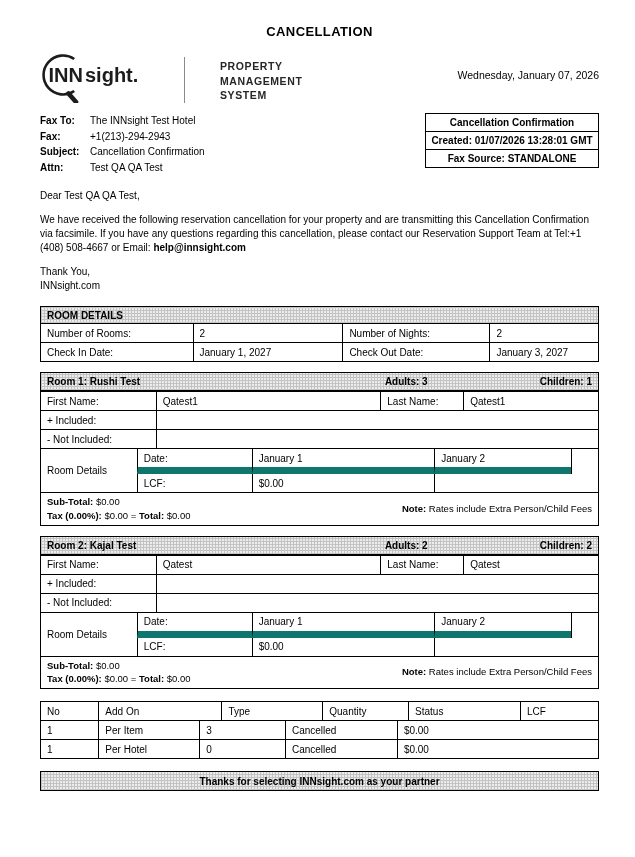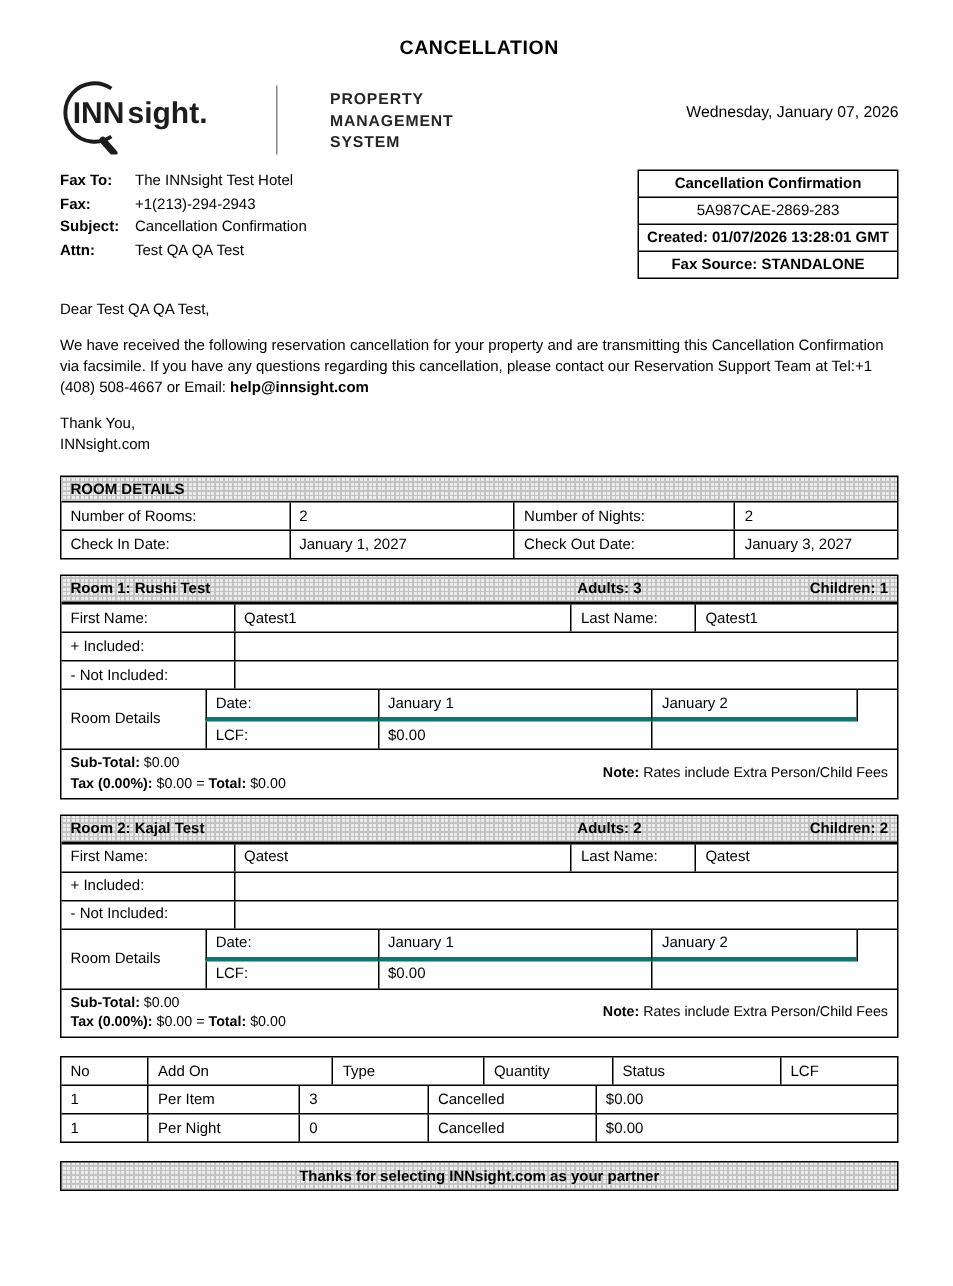--- a/index.html
+++ b/index.html
@@ -58,21 +58,21 @@
   .c-grow{flex:1;}
   .rd-wrap{display:flex;}
   .rd-label{width:17.2%;display:flex;align-items:center;padding:0 6px;font-size:10px;box-sizing:border-box;}
   .rd-rows{flex:1;}
   .rd-row{display:flex;font-size:10px;}
   .rc-label{width:24.9%;}
   .rc-v1{width:39.6%;}
   .rc-v2{width:29.6%;}
   .rc-notch{width:5.9%;border-left:1px solid #000;box-sizing:border-box;}
   .rc-rest{flex:1;}
-  .rd-row1 .rc-label,.rd-row1 .rc-v1,.rd-row1 .rc-v2{border-bottom:3px solid #0f766e;}
+  .rd-row1 .rc-label,.rd-row1 .rc-v1,.rd-row1 .rc-v2{border-bottom:7px solid #0f766e;}
   .subtotal{display:flex;align-items:center;padding:2px 6px;font-size:9.5px;line-height:1.45;}
   .st-note{margin-left:auto;}
   
   .ad-c1{width:10.3%;}
   .ad-c2{width:22.1%;}
   .ad-c3{width:18.1%;}
   .ad-c4{width:15.4%;}
   .ad-c5{width:20.1%;}
   .ad-c6{flex:1;}
   
@@ -106,21 +106,20 @@
 
   <div class="meta-row">
     <div class="fax-fields">
       <div class="fax-line"><span class="fl">Fax To:</span><span>The INNsight Test Hotel</span></div>
       <div class="fax-line"><span class="fl">Fax:</span><span>+1(213)-294-2943</span></div>
       <div class="fax-line"><span class="fl">Subject:</span><span>Cancellation Confirmation</span></div>
       <div class="fax-line"><span class="fl">Attn:</span><span>Test QA QA Test</span></div>
     </div>
     <div class="conf-box">
       <div class="conf-row b">Cancellation Confirmation</div>
-      <div class="conf-row">5A987CAE-2869-283</div>
       <div class="conf-row b">Created: 01/07/2026 13:28:01 GMT</div>
       <div class="conf-row b">Fax Source: STANDALONE</div>
     </div>
   </div>
 
   <div class="letter">
     <p>Dear Test QA QA Test,</p>
     <p><span>We have received the following reservation cancellation for your property and are transmitting this Cancellation Confirmation via facsimile. If you have any questions regarding this cancellation, please contact our Reservation Support Team at Tel:+1 (408) 508-4667 or Email:</span> <span class="b">help@innsight.com</span></p>
     <p class="closing">
       <span>Thank You,</span><br>
@@ -245,21 +244,21 @@
     </div>
     <div class="row">
       <div class="cell b0 ad-c1">1</div>
       <div class="cell ad-c3">Per Item</div>
       <div class="cell ad-c4">3</div>
       <div class="cell ad-c5">Cancelled</div>
       <div class="cell ad-c6">$0.00</div>
     </div>
     <div class="row">
       <div class="cell b0 ad-c1">1</div>
-      <div class="cell ad-c3">Per Night</div>
+      <div class="cell ad-c3">Per Hotel</div>
       <div class="cell ad-c4">0</div>
       <div class="cell ad-c5">Cancelled</div>
       <div class="cell ad-c6">$0.00</div>
     </div>
   </div>
 
   <div class="footer-bar hatch">Thanks for selecting INNsight.com as your partner</div>
 
 </div>
 

